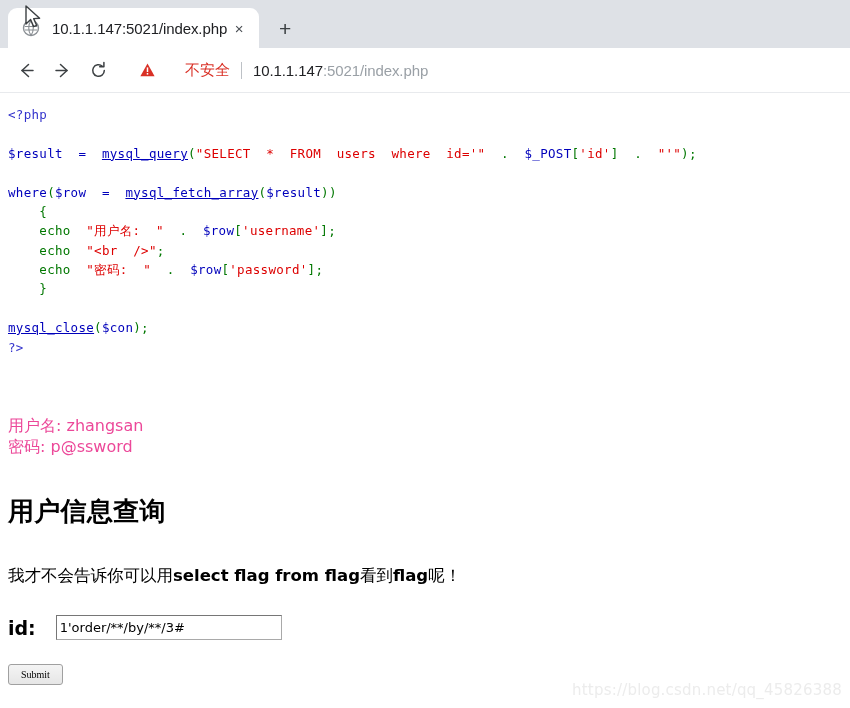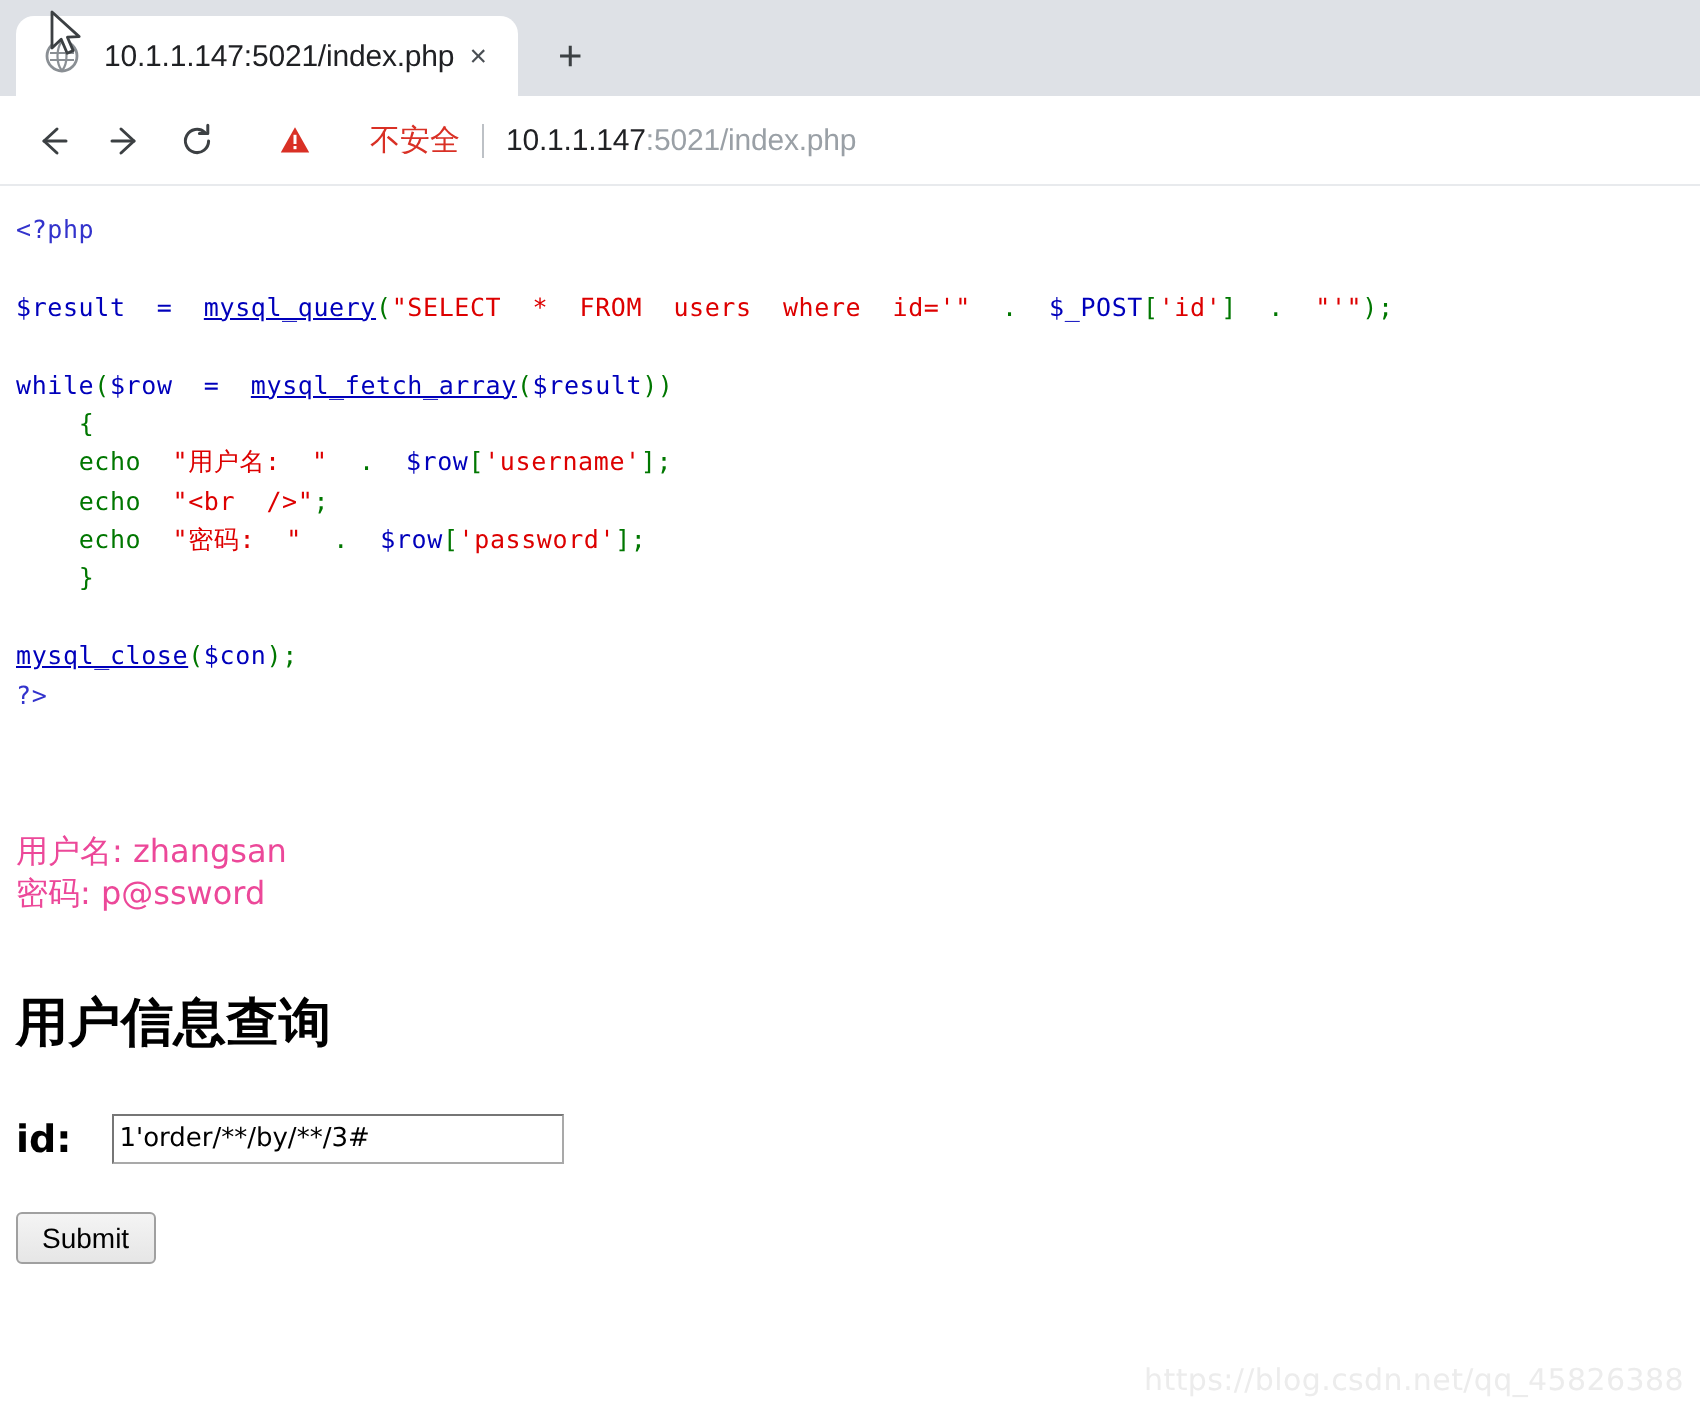--- a/index.html
+++ b/index.html
@@ -217,22 +217,22 @@
     background: #ffffff;
     box-sizing: content-box;
     outline: none;
   }
 
   .submit-row {
     margin-top: 24px;
     padding-left: 8px;
   }
   button.submit-btn {
-    font-family: Liberation Sans, sans-serif;
-    font-size: 14px;
+    font-family: Liberation Serif, serif;
+    font-size: 10px;
     color: #000000;
     background: linear-gradient(#f4f4f4, #e6e6e6);
     border: 1px solid #a0a0a0;
     border-radius: 3px;
     padding: 4px 12px;
   }
 
   .watermark {
     position: absolute;
     right: 8px;
@@ -316,37 +316,38 @@
     <span class="url"><span class="host">10.1.1.147</span><span>:5021/index.php</span></span>
   </div>
 </div>
 
 <div class="page">
 
   <pre class="code"><span class="c-tag">&lt;?php</span>
 
 <span class="c-var">$result</span><span class="c-var">  =  </span><span class="c-fn">mysql_query</span><span class="c-punc">(</span><span class="c-str">"SELECT  *  FROM  users  where  id='"</span><span class="c-punc">  .  </span><span class="c-var">$_POST</span><span class="c-punc">[</span><span class="c-str">'id'</span><span class="c-punc">]</span><span class="c-punc">  .  </span><span class="c-str">"'"</span><span class="c-punc">)</span><span class="c-punc">;</span>
 
-<span class="c-kw">while</span><span class="c-punc">(</span><span class="c-var">$row</span><span class="c-var">  =  </span><span class="c-fn">mysql_fetch_array</span><span class="c-punc">(</span><span class="c-var">$result</span><span class="c-punc">))</span>
+<span class="c-kw">where</span><span class="c-punc">(</span><span class="c-var">$row</span><span class="c-var">  =  </span><span class="c-fn">mysql_fetch_array</span><span class="c-punc">(</span><span class="c-var">$result</span><span class="c-punc">))</span>
     <span class="c-punc">{</span>
     <span class="c-punc">echo</span>  <span class="c-str">"用户名:  "</span><span class="c-punc">  .  </span><span class="c-var">$row</span><span class="c-punc">[</span><span class="c-str">'username'</span><span class="c-punc">]</span><span class="c-punc">;</span>
     <span class="c-punc">echo</span>  <span class="c-str">"&lt;br  /&gt;"</span><span class="c-punc">;</span>
     <span class="c-punc">echo</span>  <span class="c-str">"密码:  "</span><span class="c-punc">  .  </span><span class="c-var">$row</span><span class="c-punc">[</span><span class="c-str">'password'</span><span class="c-punc">]</span><span class="c-punc">;</span>
     <span class="c-punc">}</span>
 
 <span class="c-fn">mysql_close</span><span class="c-punc">(</span><span class="c-var">$con</span><span class="c-punc">)</span><span class="c-punc">;</span>
 <span class="c-tag">?&gt;</span></pre>
 
   <div class="out-block">
     <div class="output-line">用户名: zhangsan</div>
     <div class="output-line">密码: p@ssword</div>
   </div>
 
   <h1 class="page-h1">用户信息查询</h1>
 
+  <div class="hint"><span>我才不会告诉你可以用</span><b>select flag from flag</b><span>看到</span><b>flag</b><span>呢！</span></div>
 
   <div class="form-row">
     <span class="id-label">id:</span>
     <input class="id-input" type="text" value="1'order/**/by/**/3#" style="">
   </div>
 
   <div class="submit-row">
     <button class="submit-btn">Submit</button>
   </div>
 

